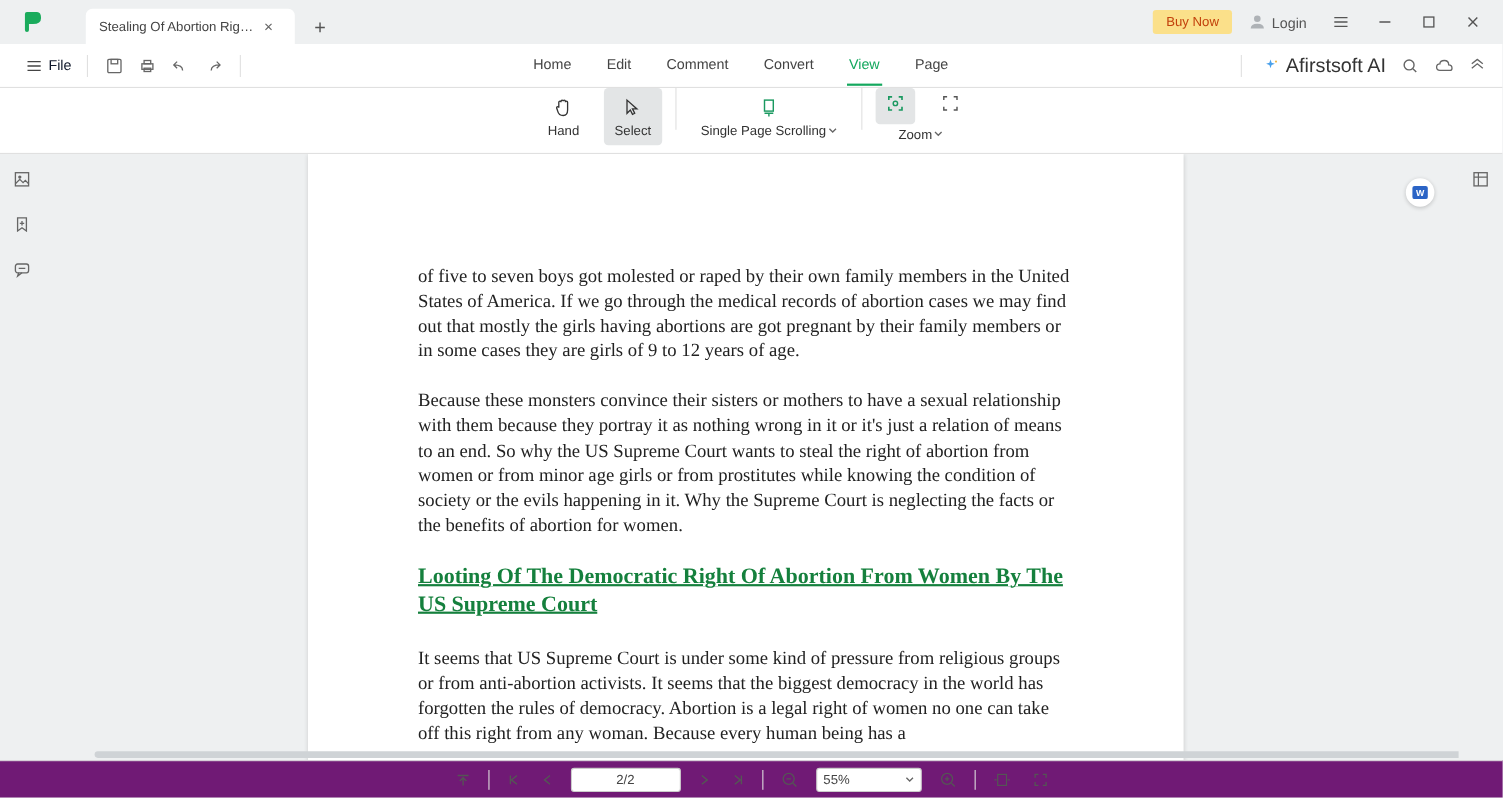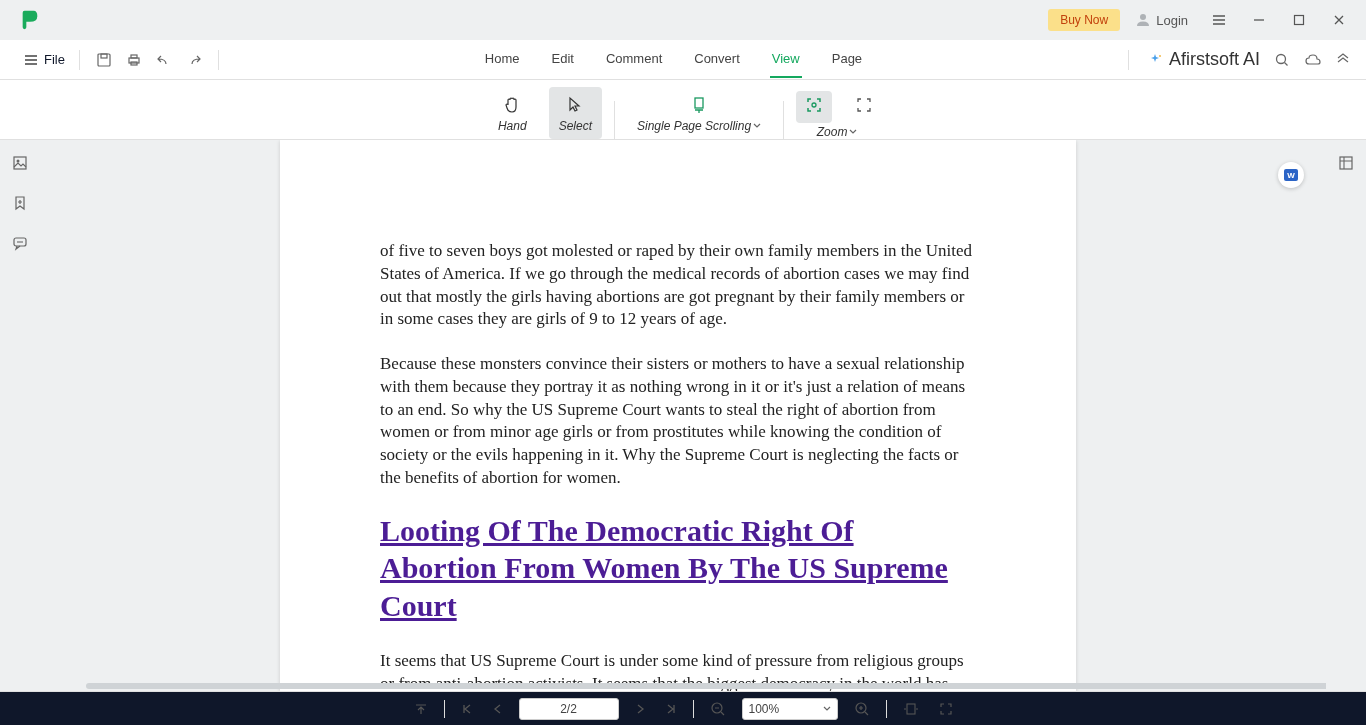--- a/index.html
+++ b/index.html
@@ -20,57 +20,64 @@
 .menubar { height: 40px; background: #fff; border-bottom: 1px solid #e0e0e0; display: flex; align-items: center; }
 .file-menu { display: flex; align-items: center; gap: 6px; padding: 0 14px; color: #0f172a; font-size: 13px; cursor: pointer; border-right: 1px solid #e0e0e0; height: 20px; margin-left: 10px; }
 .qat { display: flex; align-items: center; gap: 14px; padding: 0 16px; border-right: 1px solid #e0e0e0; height: 20px; }
 .qat-icon { color: #666; cursor: pointer; display: flex; }
 .main-tabs { display: flex; gap: 28px; margin-left: auto; margin-right: auto; }
 .main-tab { font-size: 13px; color: #444; cursor: pointer; padding: 10px 2px; }
 .main-tab.active { color: #14a85e; border-bottom: 2px solid #14a85e; }
 .menubar-right { display: flex; align-items: center; gap: 14px; padding-right: 16px; }
 .ai-btn { display: flex; align-items: center; gap: 6px; font-size: 18px; color: #333; cursor: pointer; border-left: 1px solid #e0e0e0; padding-left: 18px; height: 20px; }
 
-.toolbar { height: 60px; background: #fff; border-bottom: 1px solid #e0e0e0; display: flex; align-items: flex-end; justify-content: center; gap: 12px; font-style: italic; }
+.toolbar { height: 60px; background: #fff; border-bottom: 1px solid #e0e0e0; display: flex; align-items: flex-start; justify-content: center; gap: 12px; }
 .tool-btn { display: flex; flex-direction: column; align-items: center; gap: 2px; cursor: pointer; padding: 6px 10px; border-radius: 4px; }
 .tool-btn.selected { background: #e3e5e6; }
 .tool-btn-label { font-size: 12px; color: #333; }
 .tool-btn-row { display: flex; align-items: center; gap: 2px; }
 .tool-icon { display: flex; align-items: center; justify-content: center; height: 24px; }
 .vert-sep-tool { width: 1px; height: 38px; background: #e0e0e0; }
 .zoom-group { display: flex; flex-direction: column; align-items: center; gap: 2px; }
 .zoom-icons { display: flex; gap: 18px; }
 
 .workspace { position: absolute; top: 140px; bottom: 34px; left: 0; right: 0; display: flex; }
 .left-rail { width: 40px; background: #eef0f1; display: flex; flex-direction: column; align-items: center; gap: 18px; padding-top: 14px; }
 .rail-icon { color: #666; cursor: pointer; }
 .right-rail { width: 40px; background: #eef0f1; display: flex; flex-direction: column; align-items: center; padding-top: 14px; }
 .doc-area { flex: 1; background: #eef0f1; overflow: hidden; position: relative; }
 .page { position: absolute; left: 240px; top: 0; width: 796px; background: #fff; box-shadow: 0 1px 4px rgba(0,0,0,0.15); padding: 0 100px 60px; min-height: 100%; }
 .para { font-family: "Times New Roman", Georgia, serif; font-size: 17px; line-height: 1.34; color: #222; margin-bottom: 22px; text-align: left; }
 .para.first { margin-top: 100px; }
-.heading { font-family: "Times New Roman", Georgia, serif; font-size: 30px; font-weight: bold; text-decoration: underline; color: #4c1d95; margin: 16px 0 26px; line-height: 1.25; }
+.heading { font-family: "Times New Roman", Georgia, serif; font-size: 20px; font-weight: bold; text-decoration: underline; color: #15803d; margin: 16px 0 26px; line-height: 1.25; }
 .float-badge { position: absolute; right: 22px; top: 22px; width: 26px; height: 26px; border-radius: 50%; background: #fff; box-shadow: 0 1px 4px rgba(0,0,0,0.2); display: flex; align-items: center; justify-content: center; }
 .scroll-thumb-h { position: absolute; left: 40px; right: 0; bottom: 0; height: 8px; }
 .scroll-thumb-h-inner { position: absolute; left: 6px; width: 1260px; height: 6px; background: #cfd3d6; border-radius: 3px; }
 
-.statusbar { position: absolute; bottom: 0; left: 0; right: 0; height: 34px; background: #0f172a; border-top: 1px solid #e0e0e0; display: flex; align-items: center; justify-content: center; gap: 12px; }
+.statusbar { position: absolute; bottom: 0; left: 0; right: 0; height: 34px; background: #701a75; border-top: 1px solid #e0e0e0; display: flex; align-items: center; justify-content: center; gap: 12px; }
 .sb-icon { color: #555; cursor: pointer; display: flex; padding: 4px; }
 .vert-sep { width: 1px; height: 18px; background: #ddd; }
 .page-input { width: 100px; height: 22px; border: 1px solid #ccc; border-radius: 3px; text-align: center; font-size: 12px; color: #444; background: #fff; }
 .zoom-select { width: 96px; height: 22px; border: 1px solid #ccc; border-radius: 3px; font-size: 12px; color: #444; padding: 0 6px; display: flex; align-items: center; justify-content: space-between; background: #fff; cursor: pointer; }
 </style>
 </head>
 <body>
 
 <div class="titlebar">
   <div class="logo">
     <svg width="22" height="22" viewBox="0 0 24 24">
         <path d="M4 4 Q4 2 6 2 L16 2 Q20 2 20 8 Q20 14 12 14 L8 14 L8 20 Q8 22 6 22 Q4 22 4 20 Z" fill="#1aab5c"></path>
       </svg>
+  </div>
+  <div class="tabs">
+    <div class="tab">
+      <span class="tab-title">Stealing Of Abortion Rig…</span>
+      <span class="tab-close">×</span>
+    </div>
+    <div class="tab-add">+</div>
   </div>
   <div class="titlebar-right">
     <div class="buy-now">Buy Now</div>
     <div class="login">
       <svg width="18" height="18" viewBox="0 0 24 24">
           <circle cx="12" cy="8" r="4" fill="#aeb2b6"></circle>
           <path d="M4 20 Q4 14 12 14 Q20 14 20 20 Z" fill="#aeb2b6"></path>
         </svg>
       <span>Login</span>
     </div>
@@ -291,21 +298,21 @@
       </svg>
     </span>
   <span class="vert-sep"></span>
   <span class="sb-icon">
       <svg width="16" height="16" viewBox="0 0 16 16">
         <circle cx="7" cy="7" r="5" fill="none" stroke="#555" stroke-width="1.2"></circle>
         <path d="M5 7h4M11 11l3 3" stroke="#555" stroke-width="1.2"></path>
       </svg>
     </span>
   <div class="zoom-select">
-    <span>100%</span>
+    <span>55%</span>
     <svg width="8" height="8" viewBox="0 0 8 8">
         <path d="M1 2l3 3 3-3" fill="none" stroke="#666" stroke-width="1.2"></path>
       </svg>
   </div>
   <span class="sb-icon">
       <svg width="16" height="16" viewBox="0 0 16 16">
         <circle cx="7" cy="7" r="5" fill="none" stroke="#555" stroke-width="1.2"></circle>
         <path d="M5 7h4M7 5v4M11 11l3 3" stroke="#555" stroke-width="1.2"></path>
       </svg>
     </span>

